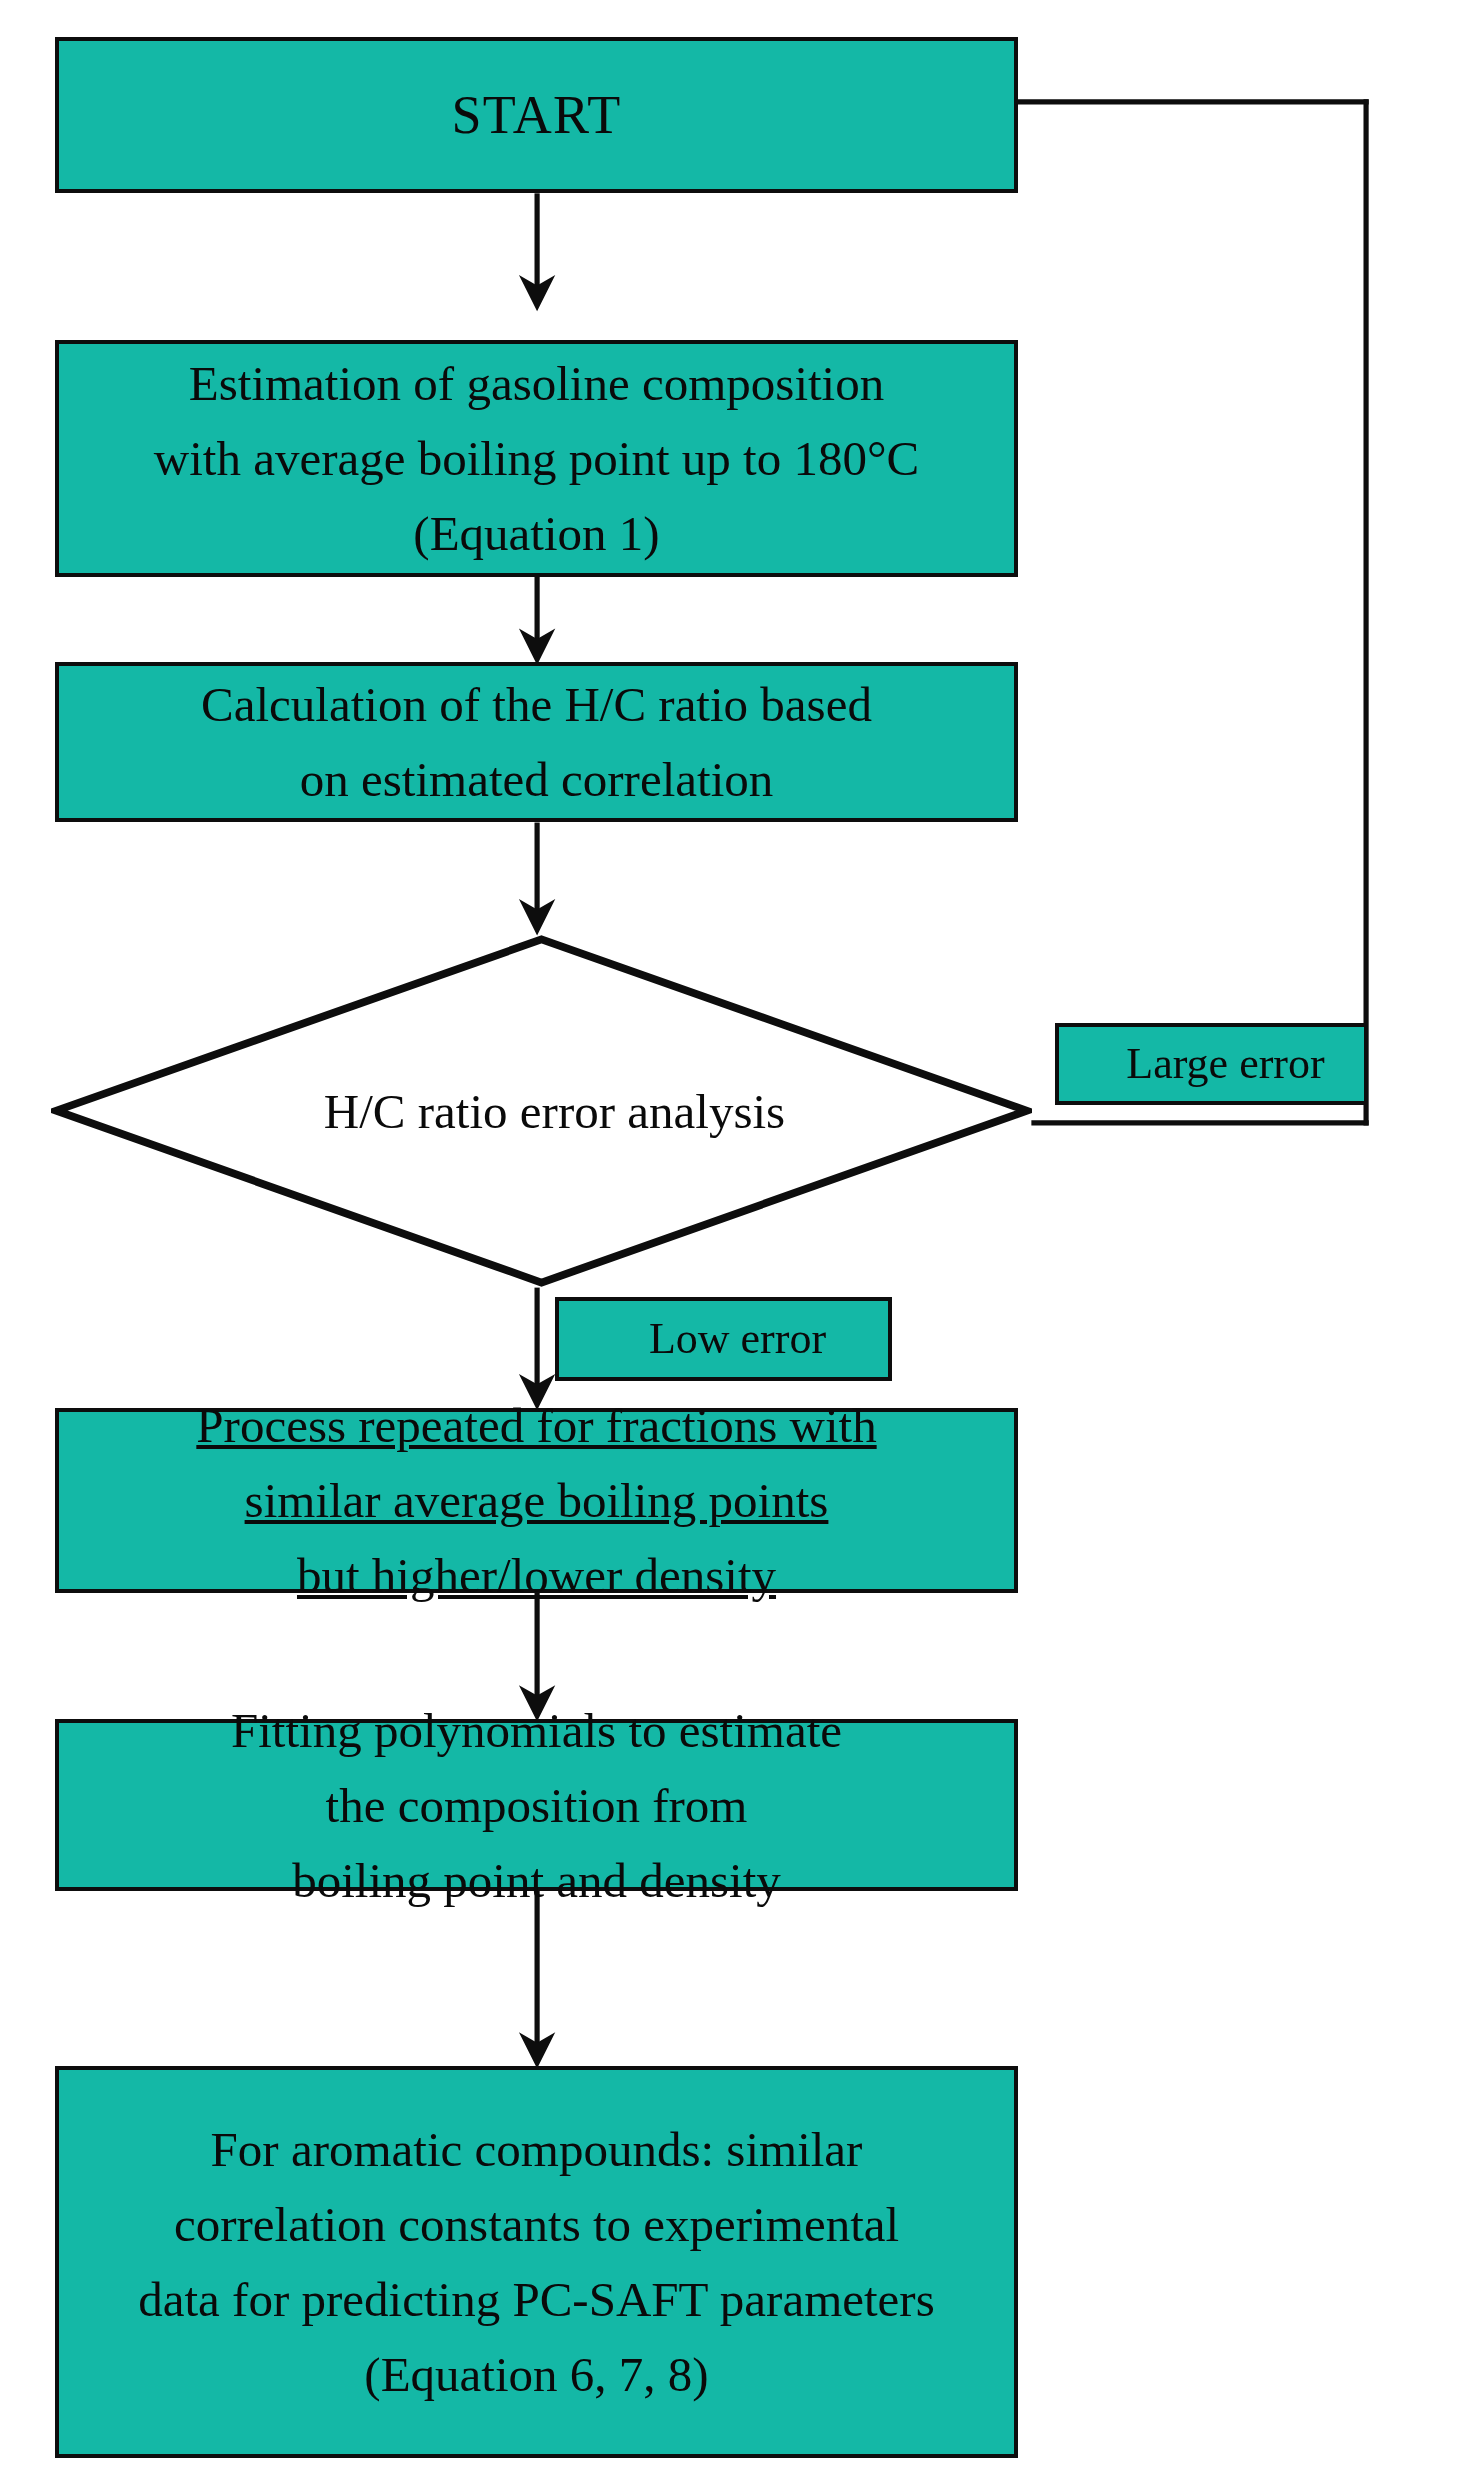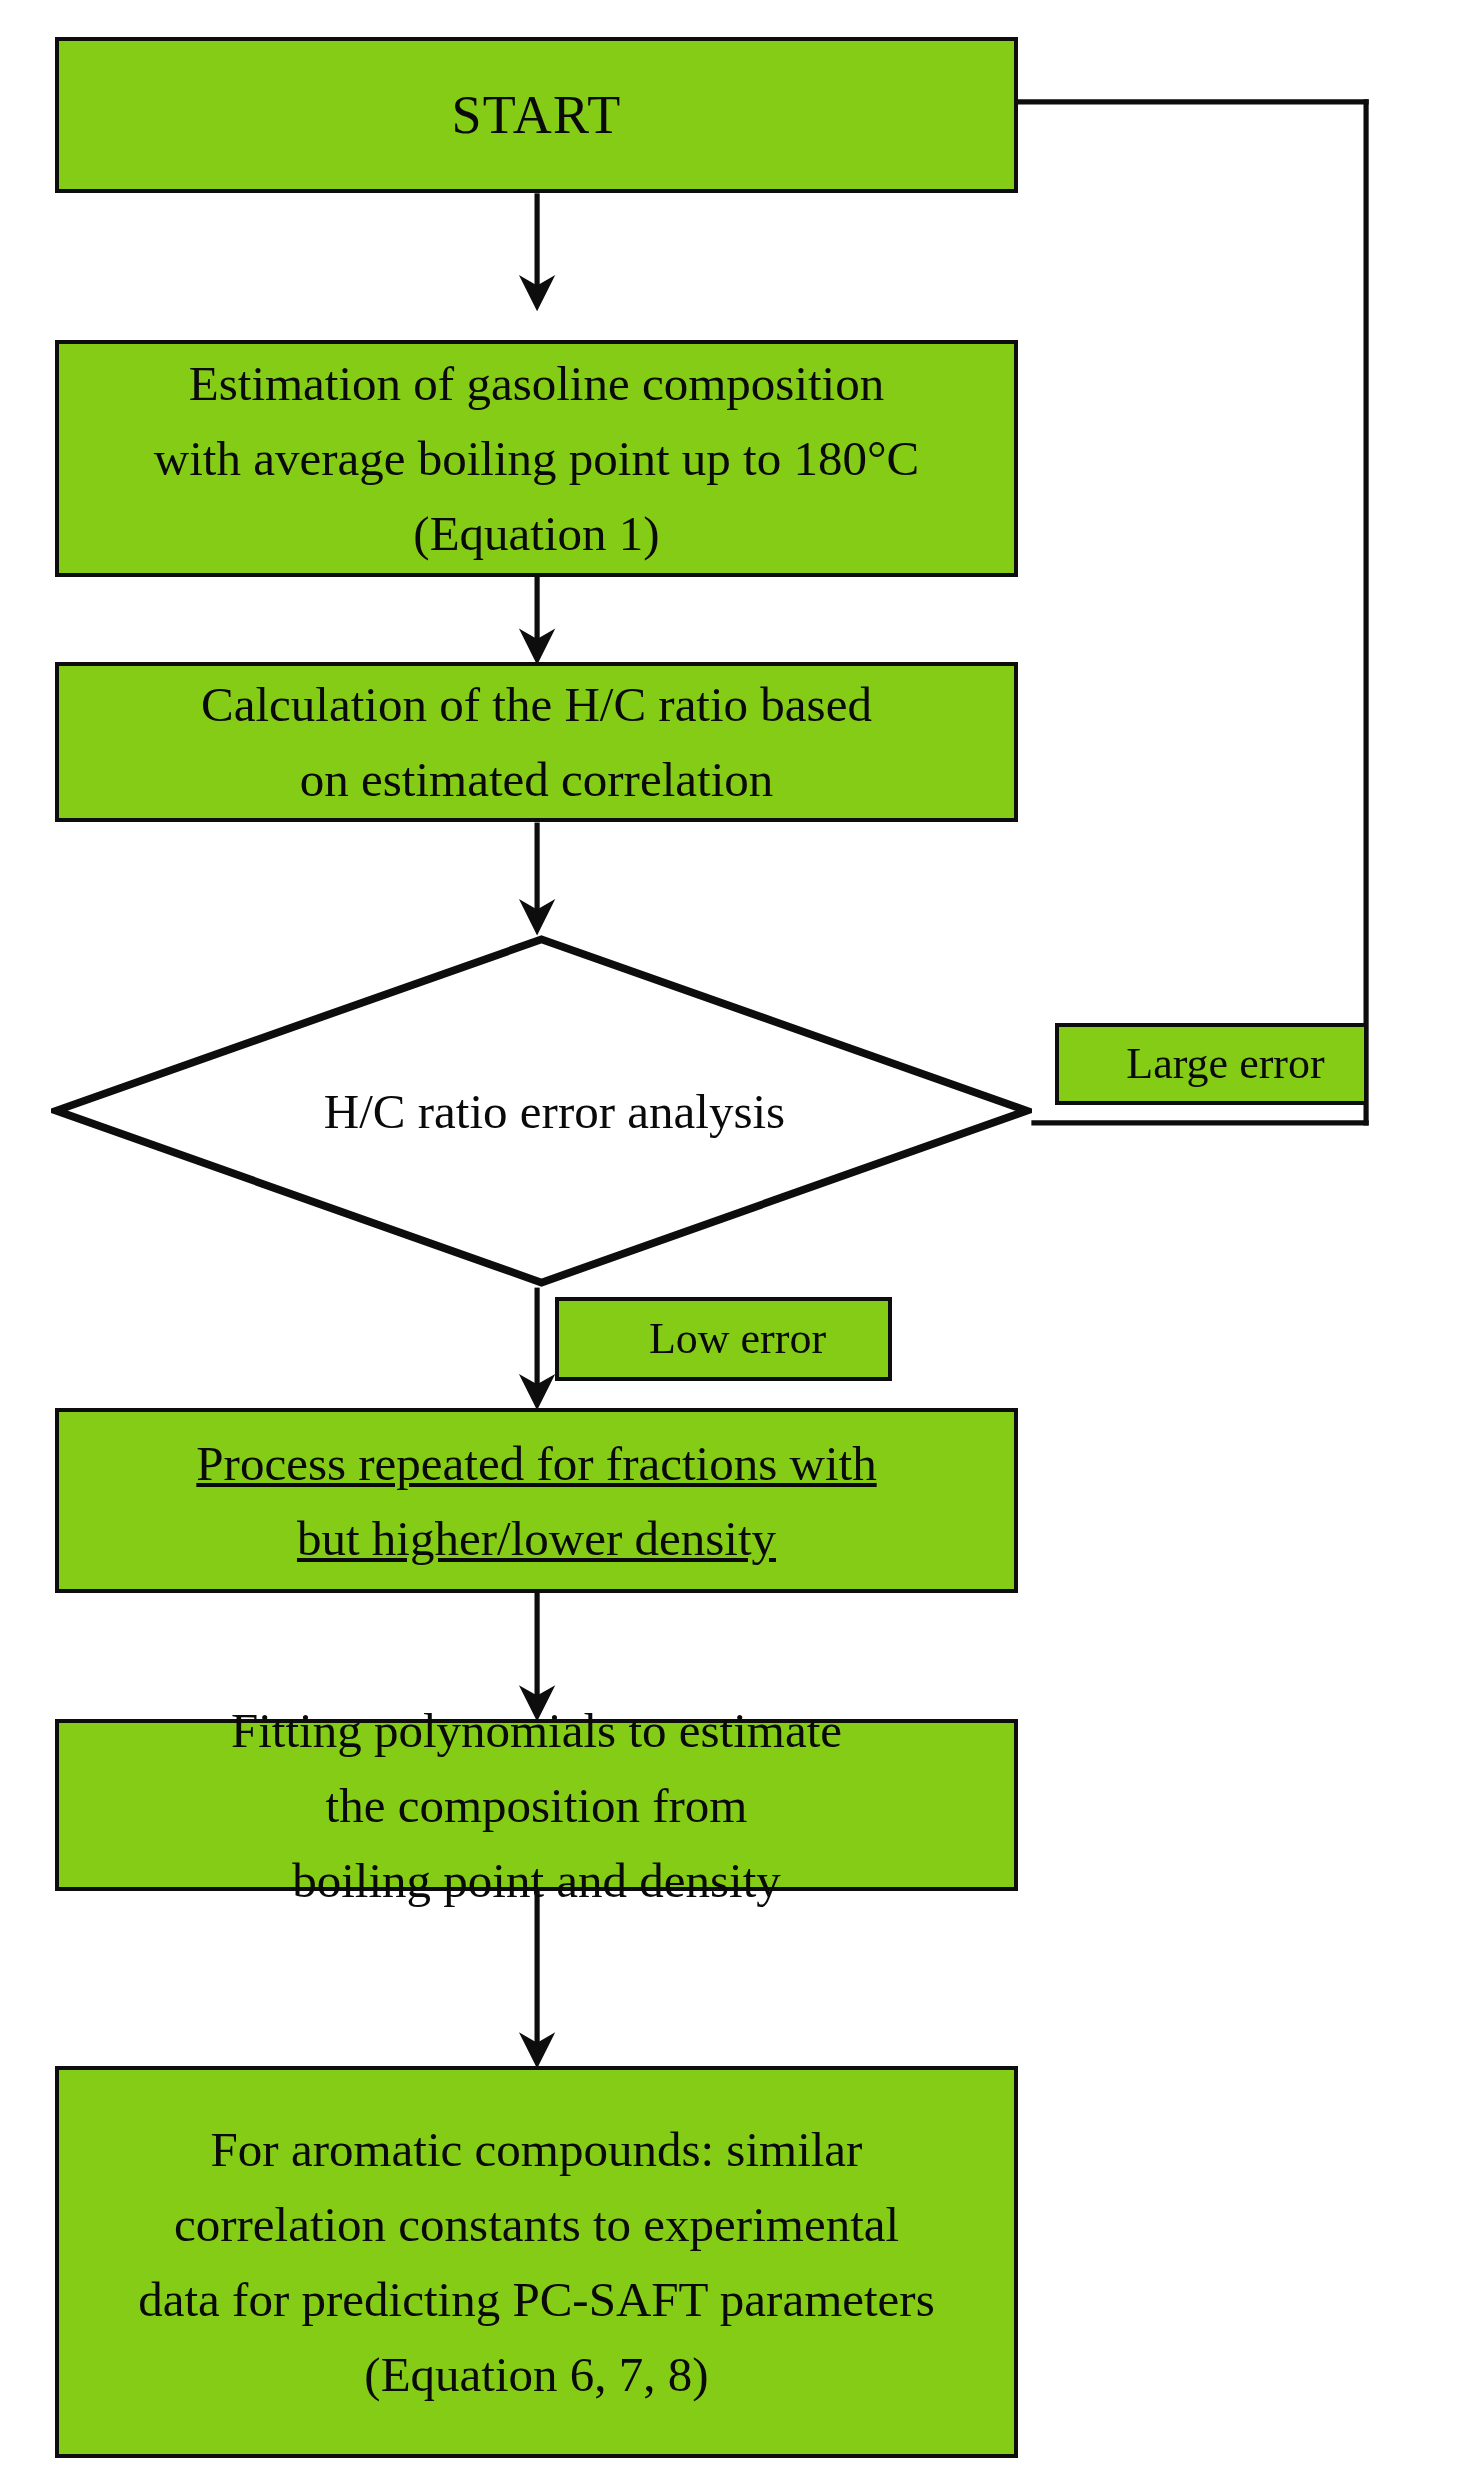--- a/index.html
+++ b/index.html
@@ -12,21 +12,21 @@
     width: 1477px;
     height: 2487px;
     background: #ffffff;
     font-family: "Liberation Serif", "DejaVu Serif", serif;
     overflow: hidden;
   }
   .node {
     position: absolute;
     box-sizing: border-box;
     border: 4.5px solid #0d0d0d;
-    background: #84cc16;
+    background: #14b8a6;
     display: flex;
     flex-direction: column;
     align-items: center;
     justify-content: center;
     text-align: center;
     color: #0a0a0a;
     z-index: 3;
   }
   .node .line {
     display: block;
@@ -179,20 +179,21 @@
   <div class="node label-node" id="node-large-error">
     <span class="line">Large error</span>
   </div>
 
   <div class="node label-node" id="node-low-error">
     <span class="line">Low error</span>
   </div>
 
   <div class="node proc" id="node-process">
     <span class="line">Process repeated for fractions with</span>
+    <span class="line">similar average boiling points</span>
     <span class="line">but higher/lower density</span>
   </div>
 
   <div class="node proc" id="node-fitting">
     <span class="line">Fitting polynomials to estimate</span>
     <span class="line">the composition from</span>
     <span class="line">boiling point and density</span>
   </div>
 
   <div class="node proc" id="node-aromatic">

